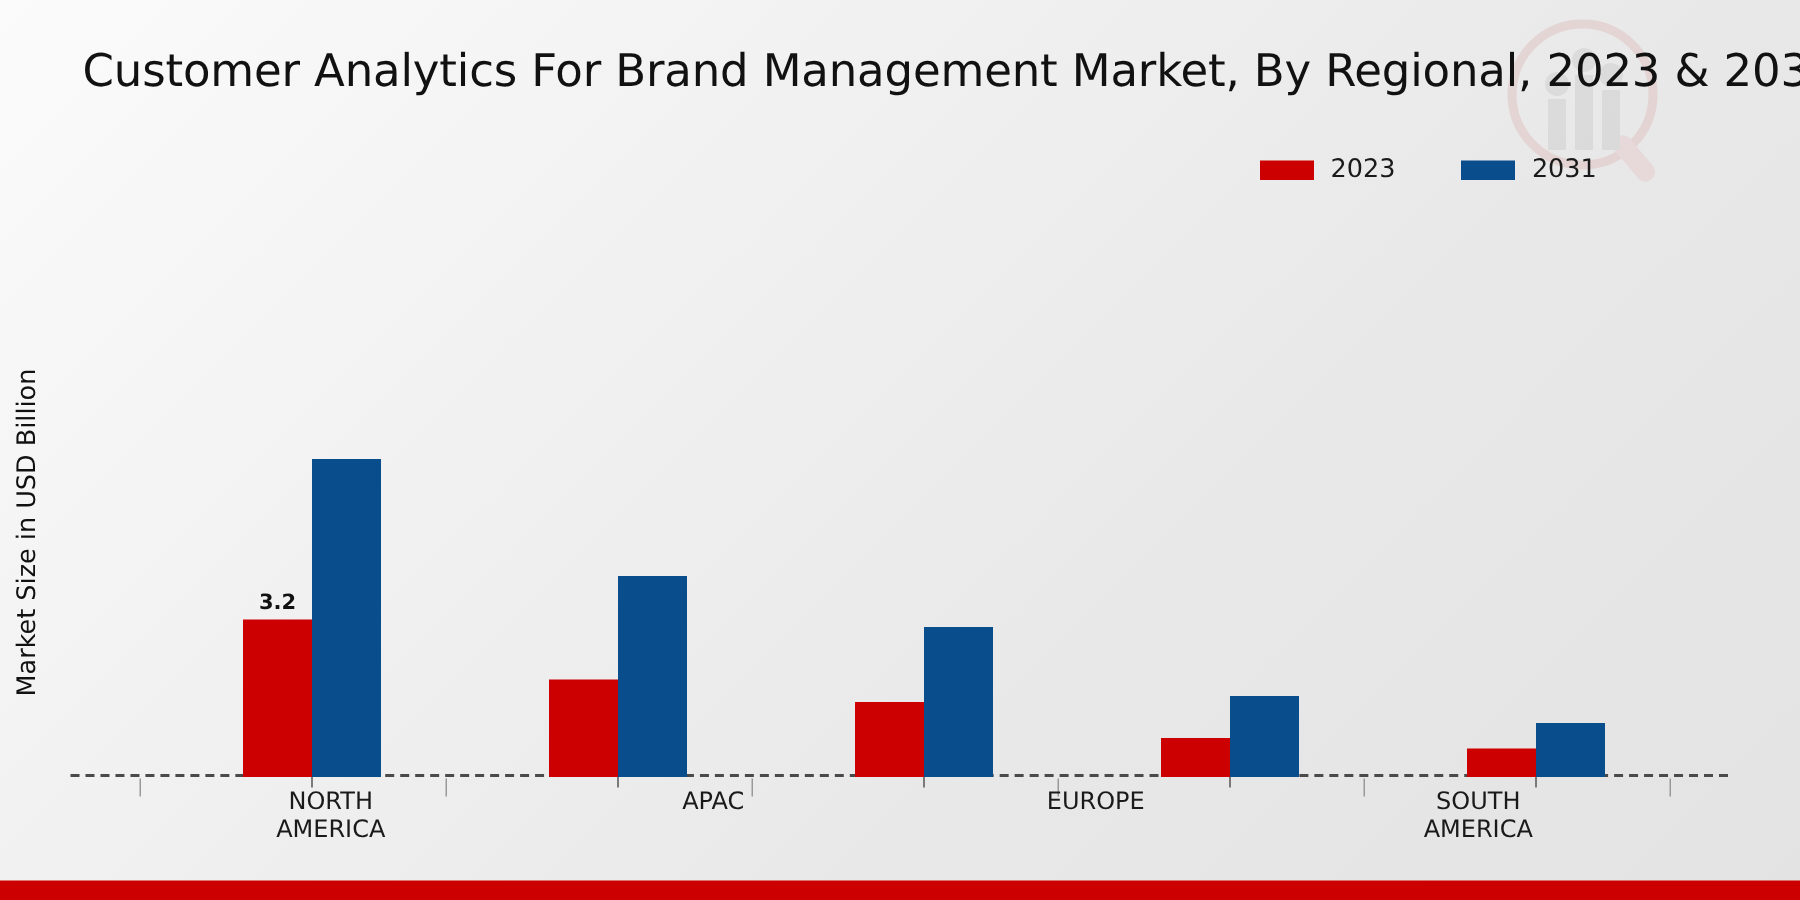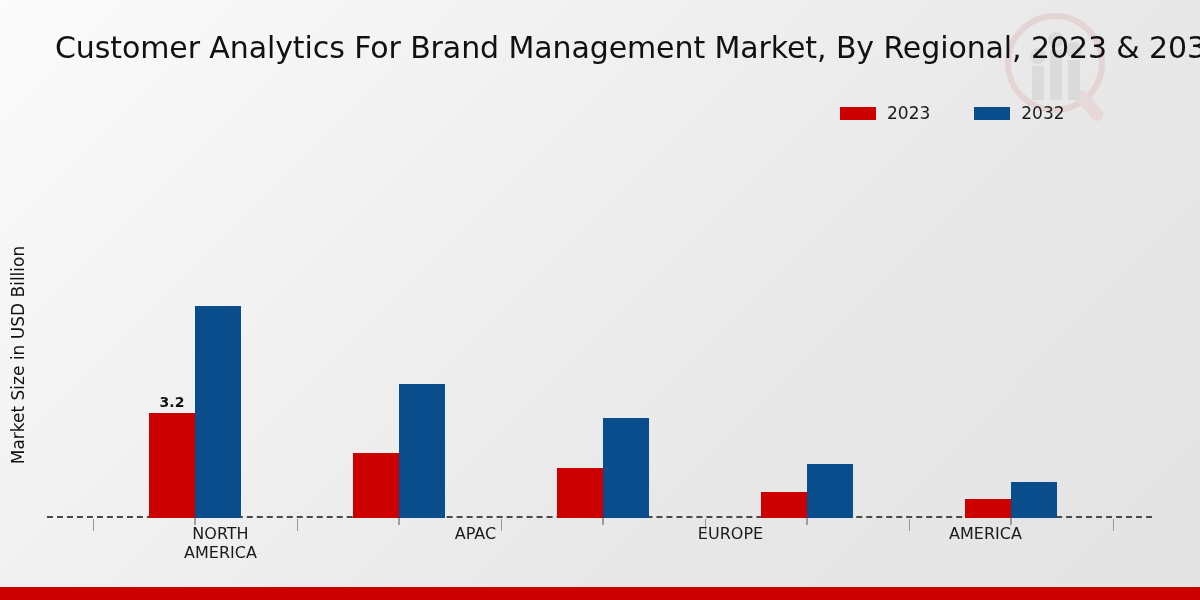--- a/index.html
+++ b/index.html
@@ -99,21 +99,21 @@
     position: absolute;
     left: 0px;
     bottom: 0px;
     width: 1105px;
     height: 0px;
     border-top: 2px dashed #4a4a4a;
   }
 
   #bar-groups {
     position: absolute;
-    left: 46px;
+    left: 59px;
     bottom: 0px;
     width: 1020px;
     height: 378px;
     display: flex;
   }
   .bar-group {
     flex: 1 1 0;
     position: relative;
     height: 100%;
   }
@@ -211,21 +211,21 @@
 
   <div id="chart-title">Customer Analytics For Brand Management Market, By Regional, 2023 &amp; 2032</div>
 
   <div id="legend">
     <div class="legend-item">
       <span class="legend-swatch" style="background:#cc0000"></span>
       <span class="legend-label">2023</span>
     </div>
     <div class="legend-item">
       <span class="legend-swatch" style="background:#0a4d8c"></span>
-      <span class="legend-label">2032</span>
+      <span class="legend-label">2031</span>
     </div>
   </div>
 
   <div id="y-axis-title">Market Size in USD Billion</div>
 
   <div id="plot-area">
     <div id="baseline"></div>
 
     <div id="bar-groups">
 
@@ -286,19 +286,20 @@
       <div>NORTH</div>
       <div>AMERICA</div>
     </div>
     <div class="cat-label">
       <div>APAC</div>
     </div>
     <div class="cat-label">
       <div>EUROPE</div>
     </div>
     <div class="cat-label">
+      <div>SOUTH</div>
       <div>AMERICA</div>
     </div>
   </div>
 
   <div id="footer-bar"></div>
 
 </div>
 
 </body></html>

